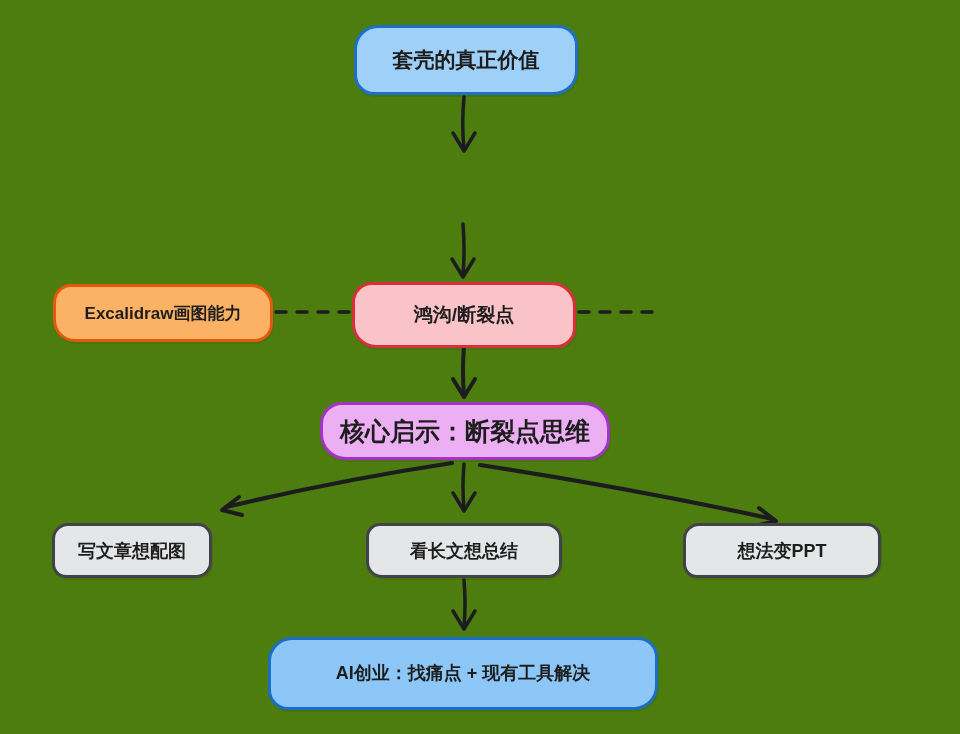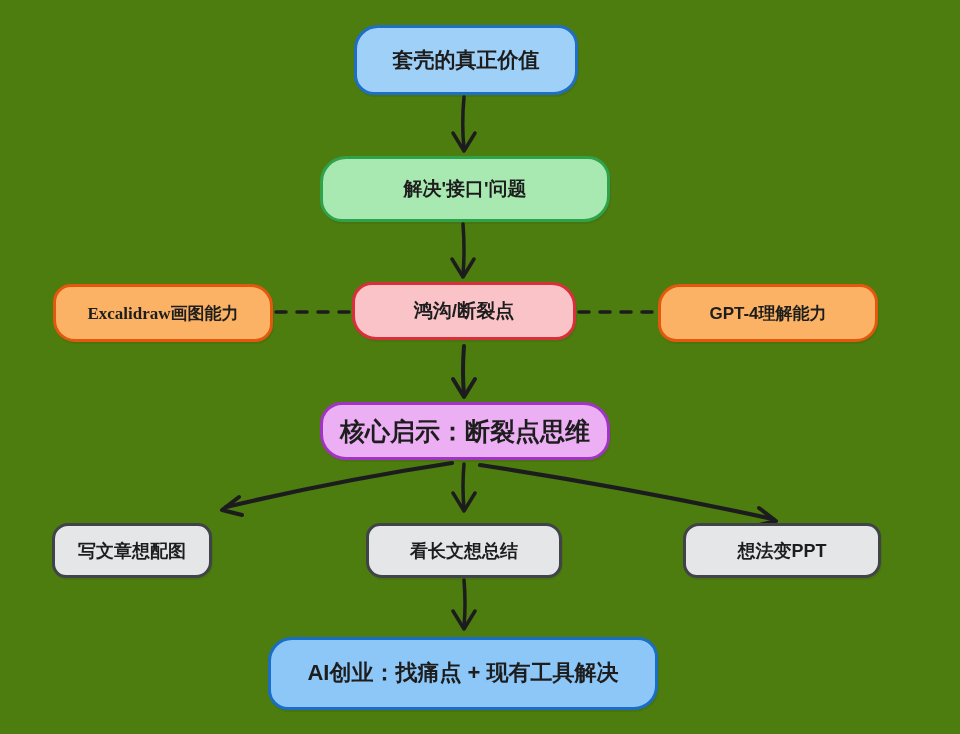--- a/index.html
+++ b/index.html
@@ -22,28 +22,28 @@
     display:flex;align-items:center;justify-content:center;
     text-align:center;
     border:3.5px solid #333;
     box-sizing:border-box;
     font-weight:bold;
     color:#1d1d1d;
     box-shadow:1px 2px 0 rgba(0,0,0,0.06);
   }
   .n-value      {left:354px;top:25px;  width:224px;height:70px; border-radius:24px 20px 24px 20px;font-size:21px;}
   .n-interface  {left:320px;top:156px; width:290px;height:66px; border-radius:26px 22px 26px 22px;font-size:19px;}
-  .n-gap        {left:352px;top:282px; width:224px;height:58px; border-radius:20px 24px 20px 24px;font-size:19px;}
+  .n-gap        {left:352px;top:282px; width:224px;height:66px; border-radius:20px 24px 20px 24px;font-size:19px;}
   .n-excalidraw {left:53px; top:284px; width:220px;height:58px; border-radius:18px 22px 18px 22px;font-size:17px;}
   .n-gpt4       {left:658px;top:284px; width:220px;height:58px; border-radius:22px 18px 22px 18px;font-size:17px;}
   .n-insight    {left:320px;top:402px; width:290px;height:58px; border-radius:22px 26px 22px 26px;font-size:25px;}
   .n-write      {left:52px; top:523px; width:160px;height:55px; border-radius:16px 14px 16px 14px;font-size:18px;}
   .n-summarize  {left:366px;top:523px; width:196px;height:55px; border-radius:14px 16px 14px 16px;font-size:18px;}
   .n-ppt        {left:683px;top:523px; width:198px;height:55px; border-radius:16px 14px 16px 14px;font-size:18px;}
-  .n-conclusion {left:268px;top:637px; width:390px;height:73px; border-radius:24px 20px 24px 20px;font-size:22px;
+  .n-conclusion {left:268px;top:637px; width:390px;height:73px; border-radius:24px 20px 24px 20px;font-size:18px;
                  flex-direction:column;line-height:1.65;}
   .node .label{padding:0 8px;}
 </style>
 </head>
 <body>
 
 <div class="canvas" style="background: #4d7c0f;">
 
   <svg class="edges-layer" viewBox="0 0 960 734" style="color: rgb(28, 28, 31);">
     <g stroke="currentColor" fill="none" stroke-linecap="round" stroke-linejoin="round">
@@ -86,35 +86,29 @@
         <path d="M464 580 Q466 604 464 627" stroke-width="3.5"></path>
         <path d="M453 611 L464 629 L475 611" stroke-width="3.5"></path>
       </g>
     </g>
   </svg>
 
   <div class="node n-value" style="background: rgb(159, 208, 247); border-color: rgb(30, 111, 197); color: rgb(29, 29, 29);">
     <span class="label">套壳的真正价值</span>
   </div>
 
-  <div class="node n-interface" style="background: rgb(168, 233, 178); border-color: rgb(48, 162, 74); color: rgb(29, 29, 29);">
-    <span class="label">解决'接口'问题</span>
-  </div>
 
   <div class="node n-gap" style="background: rgb(249, 195, 199); border-color: rgb(216, 48, 58); color: rgb(29, 29, 29);">
     <span class="label">鸿沟/断裂点</span>
   </div>
 
-  <div class="node n-excalidraw" style="background: rgb(252, 178, 100); border-color: rgb(226, 88, 14); color: rgb(29, 29, 29); font-family: Liberation Serif, serif;">
+  <div class="node n-excalidraw" style="background: rgb(252, 178, 100); border-color: rgb(226, 88, 14); color: rgb(29, 29, 29);">
     <span class="label">Excalidraw画图能力</span>
   </div>
 
-  <div class="node n-gpt4" style="background: rgb(252, 178, 100); border-color: rgb(226, 88, 14); color: rgb(29, 29, 29);">
-    <span class="label">GPT-4理解能力</span>
-  </div>
 
   <div class="node n-insight" style="background: rgb(236, 175, 244); border-color: rgb(161, 52, 196); color: rgb(29, 29, 29);">
     <span class="label">核心启示：断裂点思维</span>
   </div>
 
   <div class="node n-write" style="background: rgb(228, 230, 231); border-color: rgb(64, 68, 72); color: rgb(29, 29, 29);">
     <span class="label">写文章想配图</span>
   </div>
 
   <div class="node n-ppt" style="background: rgb(228, 230, 231); border-color: rgb(64, 68, 72); color: rgb(29, 29, 29);">

